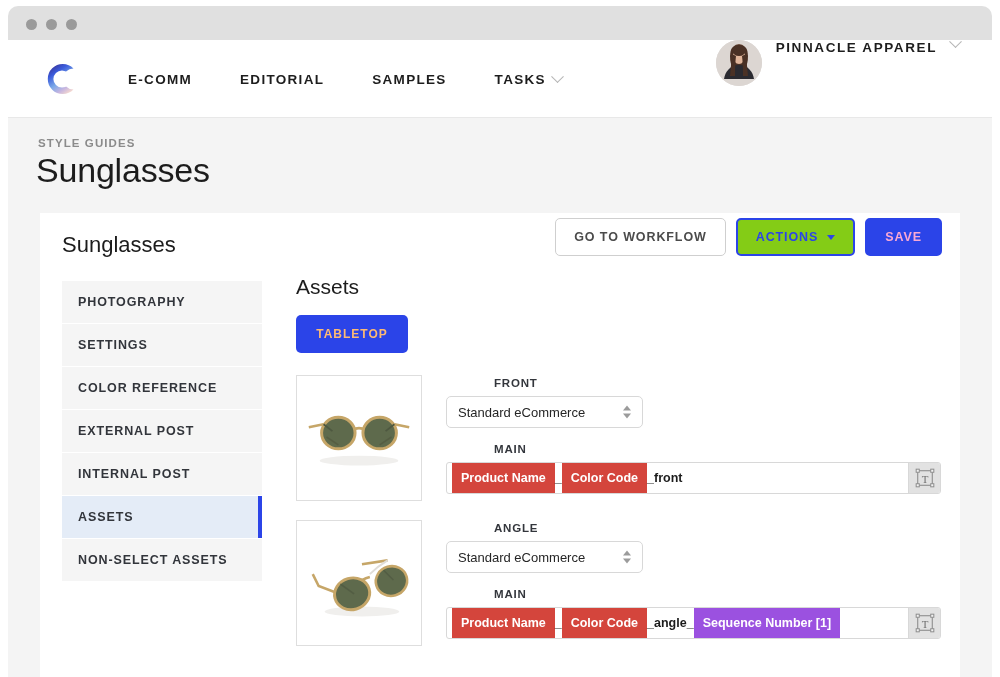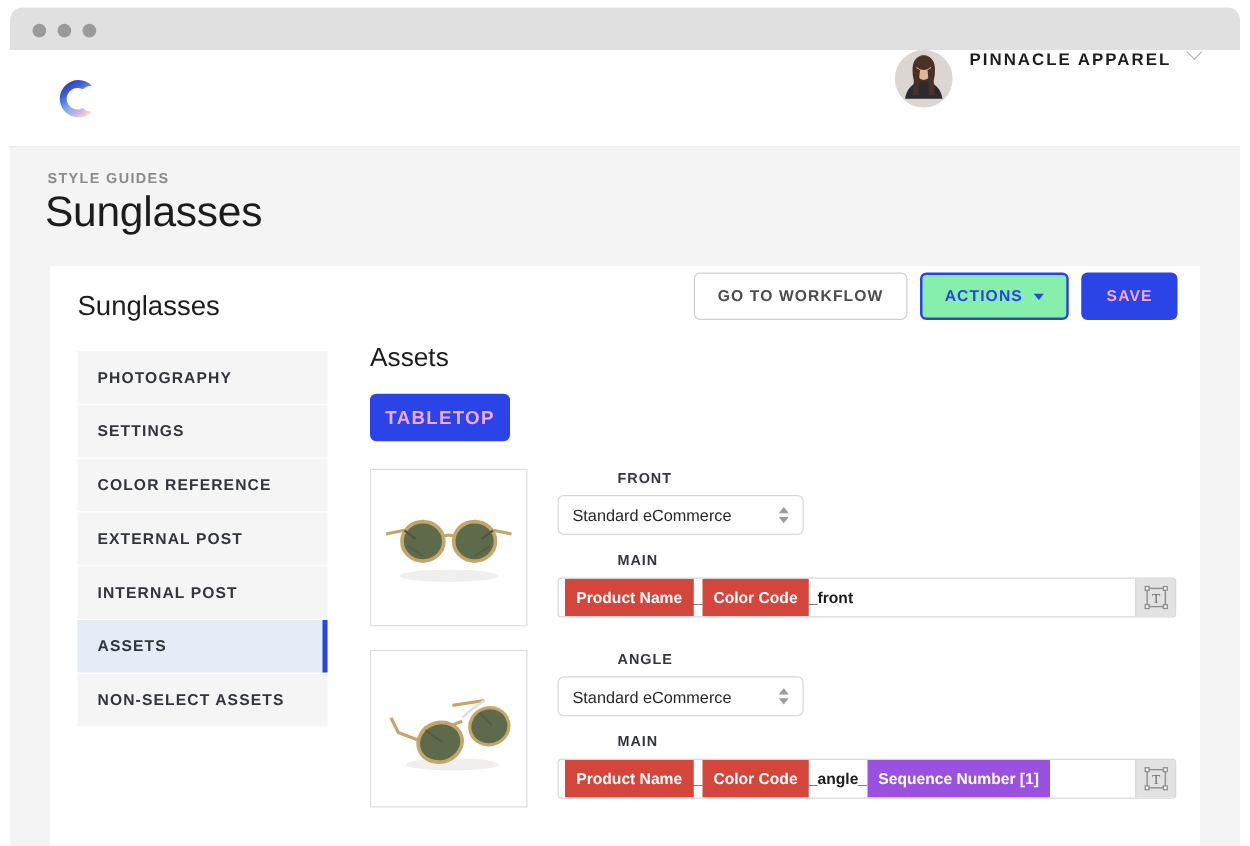--- a/index.html
+++ b/index.html
@@ -159,21 +159,21 @@
     border-radius: 5px;
     cursor: pointer;
     white-space: nowrap;
   }
   .btn.ghost {
     background: #ffffff;
     border: 1px solid #cfcfcf;
     color: #4b4b4b;
   }
   .btn.outline {
-    background: #86efac;
+    background: #84cc16;
     border: 2px solid #2b44e8;
     color: #2b44e8;
   }
   .btn.primary {
     background: #2b44e8;
     border: 2px solid #2b44e8;
     color: #f9a8d4;
   }
   .caret {
     width: 0; height: 0;
@@ -221,26 +221,26 @@
   }
   #assetshead {
     font-size: 21px;
     color: #1c1c1c;
     font-weight: 400;
   }
   #tabletop {
     margin-top: 16px;
     width: 112px; height: 38px;
     background: #2b44e8;
-    color: #f0abfc;
+    color: #fdba74;
     border-radius: 5px;
     display: flex;
     align-items: center;
     justify-content: center;
-    font-size: 15px;
+    font-size: 12px;
     font-weight: bold;
     letter-spacing: 1px;
     cursor: pointer;
   }
   .assetrow {
     margin-top: 22px;
     display: flex;
     gap: 24px;
   }
   .assetrow.second { margin-top: 19px; }
@@ -359,20 +359,35 @@
             <stop offset="58%" stop-color="#7aa8e8"></stop>
             <stop offset="82%" stop-color="#c7b6e0"></stop>
             <stop offset="100%" stop-color="#f3d7d0"></stop>
           </linearGradient>
         </defs>
         <path d="M33.5 11.5 A15 15 0 1 0 33.5 32.5 A10 10 0 1 1 33.5 11.5 Z" fill="url(#lg)"></path>
         <circle cx="22" cy="22" r="8.6" fill="#ffffff"></circle>
       </svg>
     </div>
 
+    <div id="nav">
+      <div class="navitem">
+        <span>E-COMM</span>
+      </div>
+      <div class="navitem">
+        <span>EDITORIAL</span>
+      </div>
+      <div class="navitem">
+        <span>SAMPLES</span>
+      </div>
+      <div class="navitem">
+        <span>TASKS</span>
+        <span class="chev"></span>
+      </div>
+    </div>
 
     <div id="account">
       <div id="avatar">
         <svg viewBox="0 0 46 46" width="46" height="46">
           <rect width="46" height="46" fill="#dcd6d2"></rect>
           <ellipse cx="23" cy="13.5" rx="8.2" ry="9.6" fill="#6b4a38"></ellipse>
           <path d="M14 16 q0 -11 9 -11 q9 0 9 11 q0 8 -3 12 l-12 0 q-3 -4 -3 -12 Z" fill="#4a3125"></path>
           <ellipse cx="23" cy="16.5" rx="6.1" ry="7.4" fill="#e0b59a"></ellipse>
           <path d="M23 25 c-9 0 -14 7 -15 14 l30 0 c-1 -7 -6 -14 -15 -14 Z" fill="#2a2a30"></path>
           <path d="M15.5 10 q2 6 7.5 6 q5.5 0 7.5 -6 q-3 -5 -7.5 -5 q-4.5 0 -7.5 5 Z" fill="#4a3125"></path>

